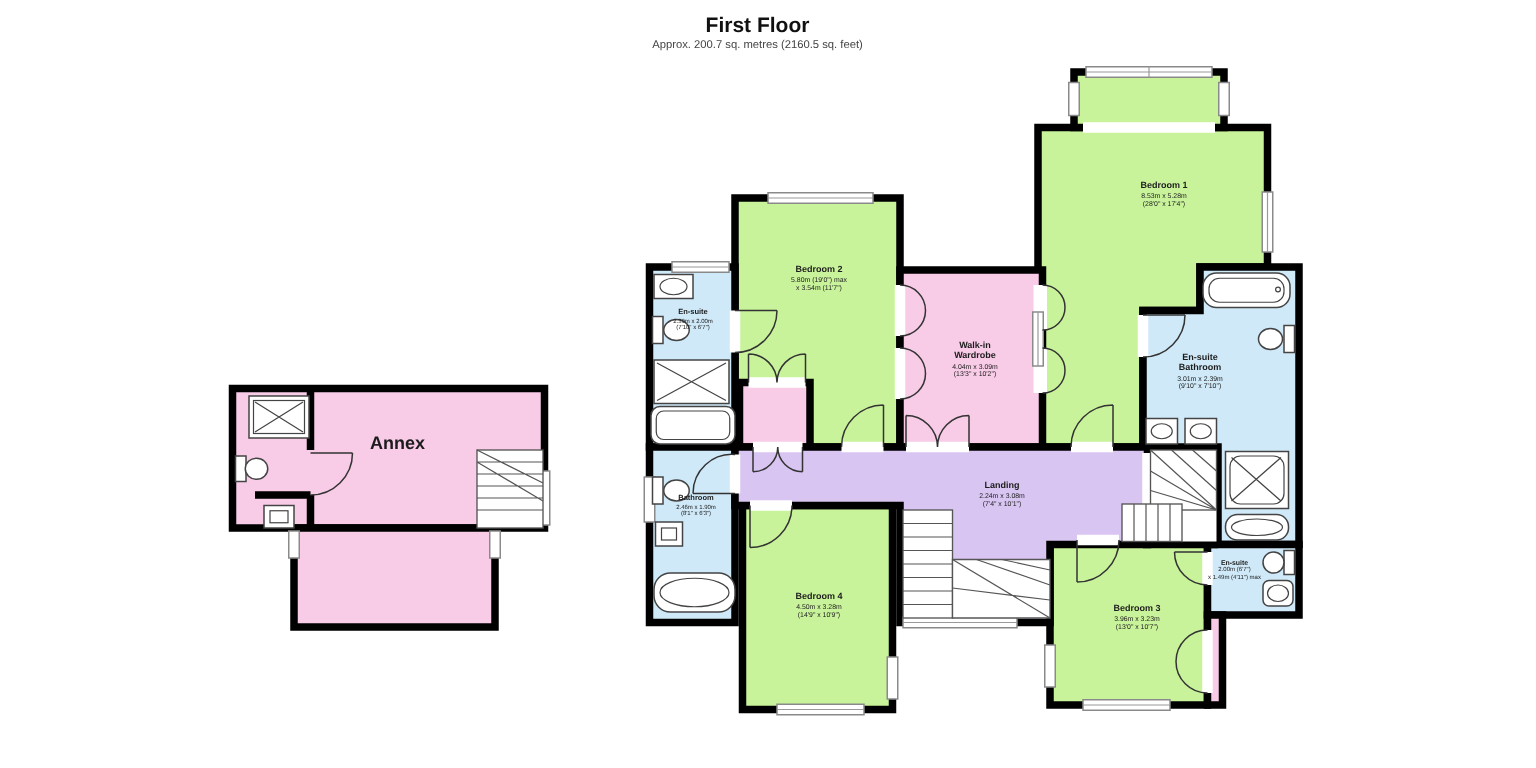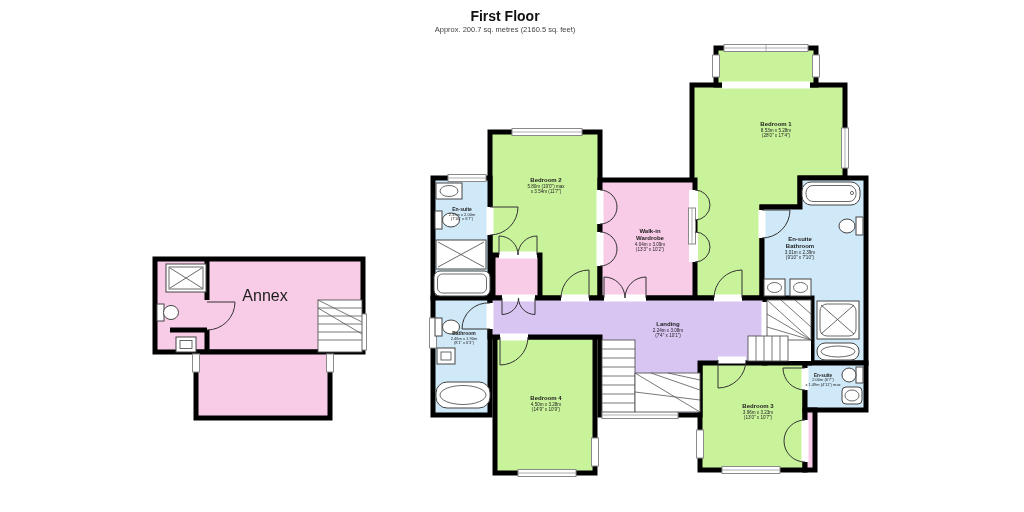--- a/index.html
+++ b/index.html
@@ -18,21 +18,21 @@
   .win{fill:#ffffff;stroke:#8a8a8a;stroke-width:1;}
   .winline{stroke:#9a9a9a;stroke-width:0.8;}
   .stair{fill:#ffffff;stroke:#555;stroke-width:0.9;}
   .tread{stroke:#555;stroke-width:0.8;fill:none;}
   .label{position:absolute;transform:translate(-50%,-50%);text-align:center;color:#1c1c1c;line-height:1.15;white-space:nowrap;}
   .label .nm{font-weight:bold;font-size:6px;display:block;}
   .label .dim{font-size:4.6px;display:block;color:#222;}
   .title{position:absolute;transform:translateX(-50%);text-align:center;}
   .title .h{font-weight:bold;font-size:14px;color:#111;}
   .title .s{font-size:7.5px;color:#444;margin-top:1px;text-align:center;}
-  .annex-label{font-weight:normal;font-size:16px;}
+  .annex-label{font-weight:bold;font-size:12px;}
 </style>
 </head>
 <body>
 
 <div id="plan">
 
   <svg width="1024" height="512" viewBox="0 0 1024 512">
 
     <rect x="155" y="259" width="208" height="93" class="wall" style="fill: rgb(248, 203, 231);"></rect>
     <rect x="196" y="352" width="134" height="66" class="wall" style="fill: rgb(248, 203, 231);"></rect>

